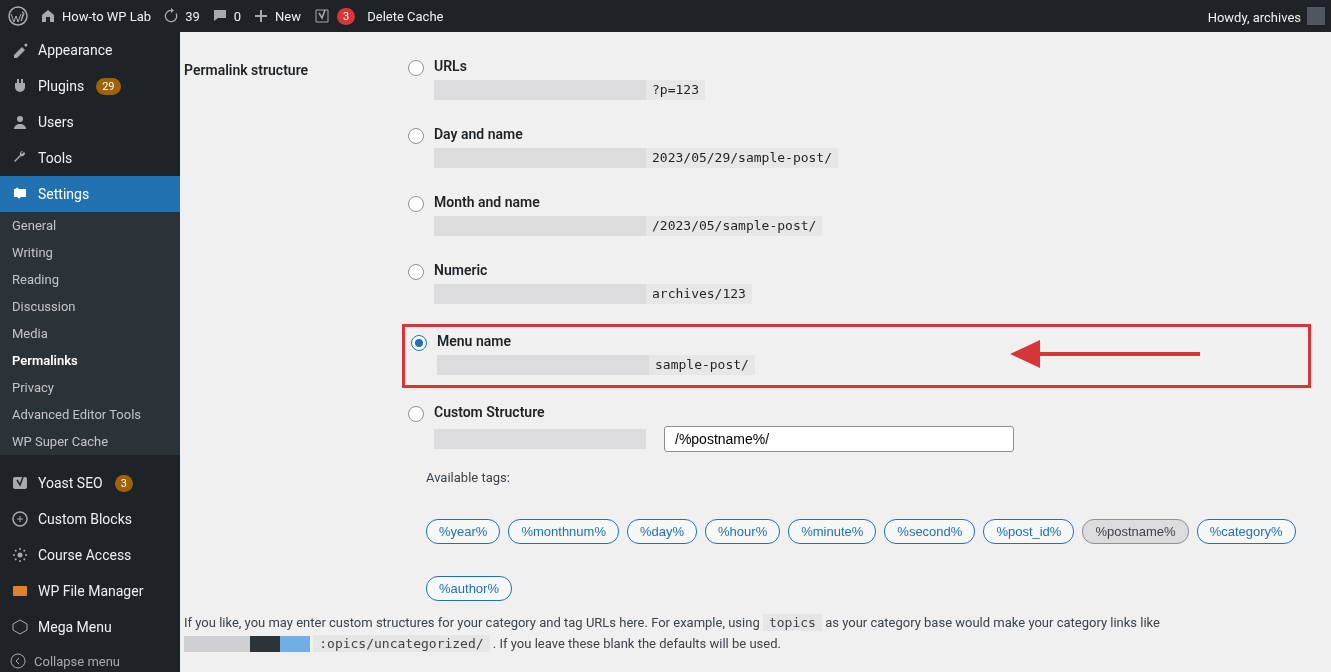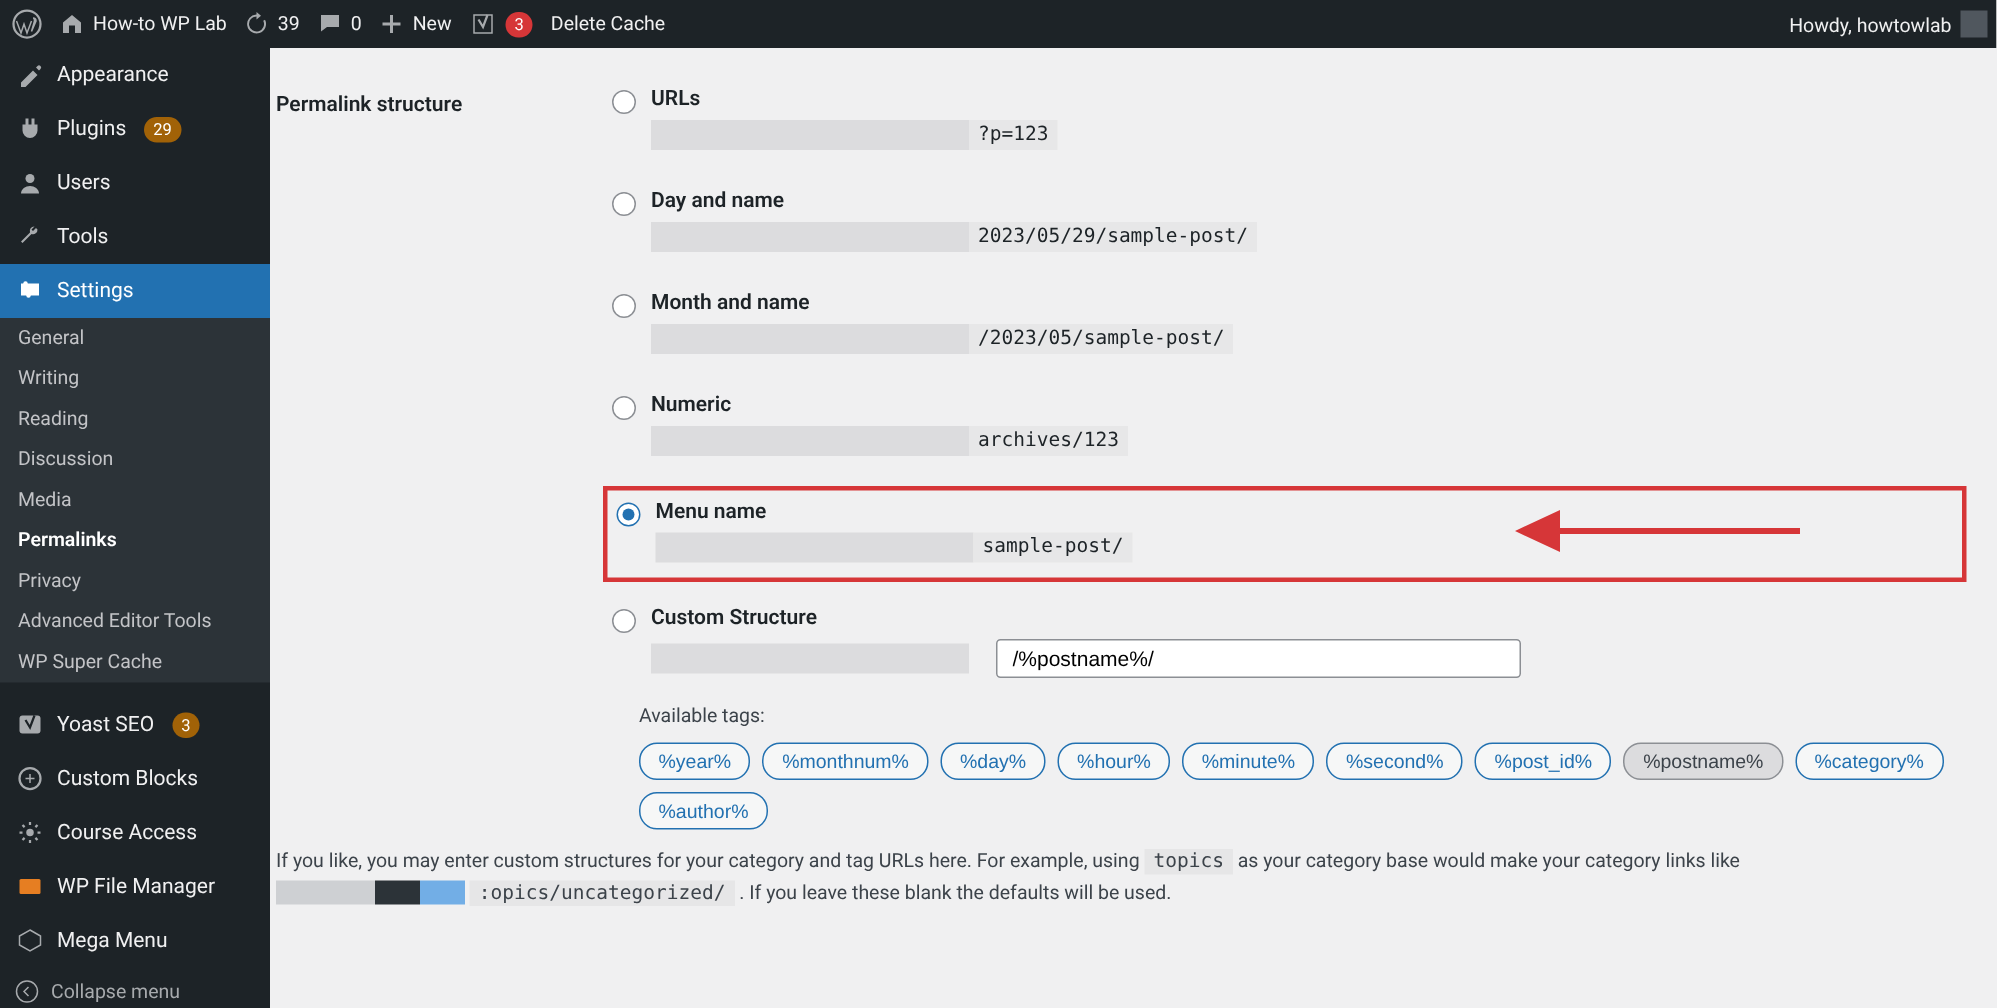--- a/index.html
+++ b/index.html
@@ -40,21 +40,21 @@
 .radio.checked::after { content: ''; width: 8px; height: 8px; background: #2271b1; border-radius: 50%; }
 .radio-body { flex: 1; }
 .radio-label { font-weight: 600; font-size: 14px; color: #1d2327; }
 .example-line { display: flex; margin-top: 6px; font-family: Consolas, Monaco, monospace; font-size: 13px; }
 .example-blur { background: #dcdcde; width: 212px; height: 20px; }
 .example-suffix { background: #e7e7e8; padding: 2px 6px; color: #1d2327; }
 .custom-input-wrap { display: flex; align-items: center; margin-top: 6px; }
 .custom-input { border: 1px solid #8c8f94; border-radius: 3px; padding: 4px 10px; font-size: 14px; width: 350px; height: 26px; margin-left: 230px; }
 .available-tags-label { font-size: 13px; color: #3c434a; margin: 16px 0 10px 24px; }
 .tag-buttons { display: flex; flex-wrap: wrap; gap: 8px; margin-left: 24px; }
-.tag-btn { border: 1px solid #2271b1; color: #2271b1; background: #f6f7f7; border-radius: 12px; padding: 4px 12px; font-size: 13px; cursor: pointer; }
+.tag-btn { border: 1px solid #2271b1; color: #2271b1; background: #f6f7f7; border-radius: 12px; padding: 4px 12px; font-size: 13px; cursor: pointer; margin-top: 24px; }
 .tag-btn.pressed { background: #dcdcde; color: #3c434a; border-color: #8c8f94; }
 
 .optional-heading { font-size: 23px; font-weight: 400; color: #1d2327; margin-top: 34px; margin-bottom: 14px; }
 .optional-p { font-size: 13px; line-height: 1.6; color: #3c434a; }
 .code-inline { background: #e6e6e7; padding: 1px 6px; font-family: Consolas, Monaco, monospace; font-size: 13px; }
 
 .blur-block { display: inline-block; width: 66px; height: 16px; vertical-align: middle; }
 .blur-a { background: #ced0d3; }
 .blur-b { background: #2c3338; width: 30px; }
 .blur-c { background: #72aee6; width: 30px; }
@@ -103,21 +103,21 @@
           <path d="M6 6l3 5 3-8" stroke="#a7aaad" fill="none" stroke-width="1.5"></path>
         </svg>
       <span class="adminbar-badge-red">3</span>
     </span>
     <span class="adminbar-item">
       <span>Delete Cache</span>
     </span>
   </div>
   <div class="adminbar-right">
     <span class="adminbar-item">
-      <span>Howdy, howtowlab</span>
+      <span>Howdy, archives</span>
       <span class="avatar-sq"></span>
     </span>
   </div>
 </div>
 
 <div class="sidebar">
   <div class="menu-item">
     <span class="menu-icon">
         <svg width="18" height="18" viewBox="0 0 18 18">
           <path d="M3 14l8-8 3 3-8 8H3zM13 4l2 2 1-1a1.4 1.4 0 00-2-2z"></path>

